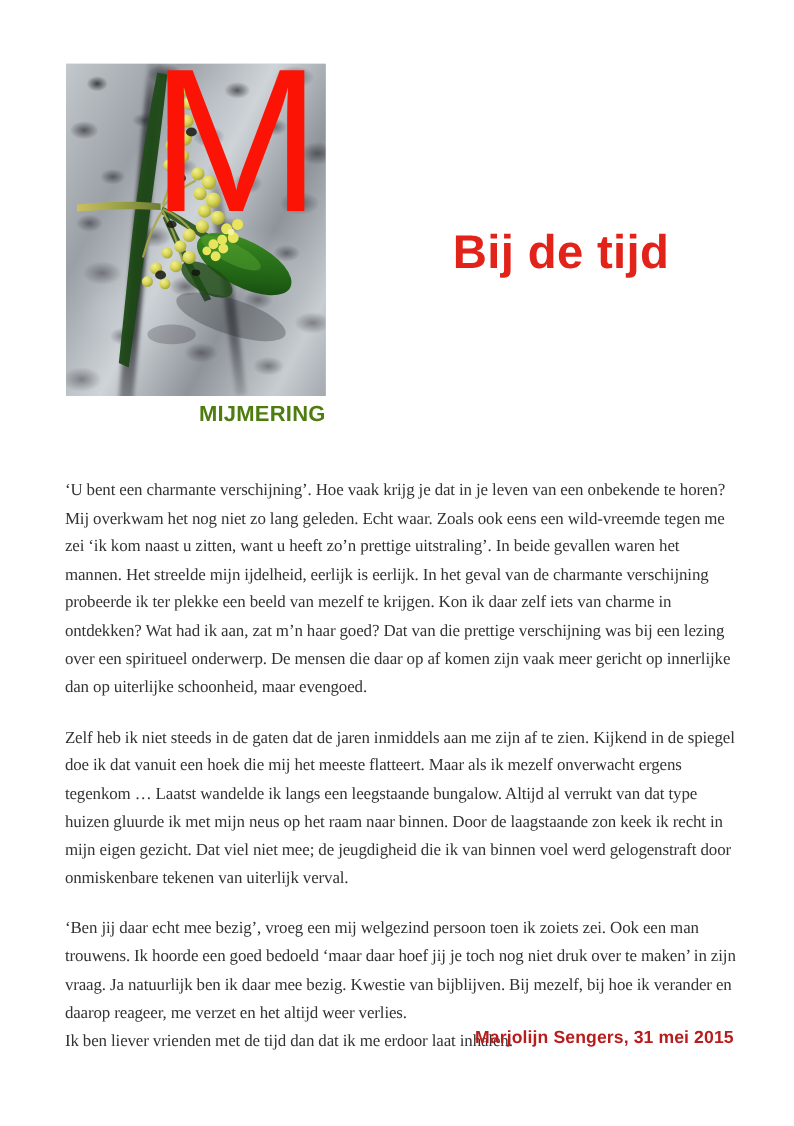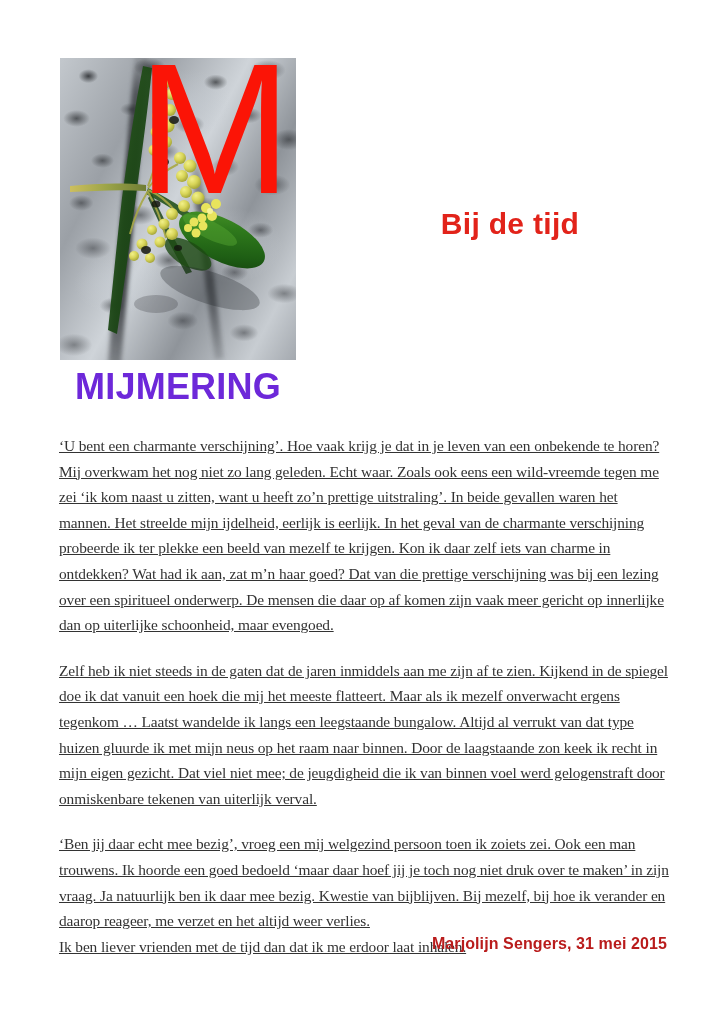--- a/index.html
+++ b/index.html
@@ -116,50 +116,49 @@
     color: #fb1406;
     letter-spacing: -2px;
     user-select: none;
   }
 
   
   .plant { position: absolute; left: 0; top: 0; width: 100%; height: 100%; }
 
   .caption {
     margin-top: 6px;
-    text-align: center;
+    text-align: right;
     font-family: "Liberation Sans", sans-serif;
     font-weight: bold;
-    font-size: 36px;
+    font-size: 20px;
     letter-spacing: .2px;
-    color: #6d28d9;
+    color: #4d7c0f;
     line-height: 1.15;
   }
 
   .doc-title {
     position: absolute;
     left: 340px;
     top: 207px;
     width: 340px;
     text-align: center;
     font-family: "Liberation Sans", sans-serif;
     font-weight: bold;
-    font-size: 30px;
+    font-size: 43px;
     line-height: 1.1;
     color: #e2231a;
     letter-spacing: .3px;
   }
 
   
   .body-copy {
     position: absolute;
     left: 59px;
     top: 433px;
     width: 612px;
-    text-decoration: underline;
   }
   .body-copy p {
     margin: 0 0 20px 0;
     font-family: "Liberation Serif", serif;
     font-size: 15.4px;
     line-height: 25.6px;
     color: #333333;
     text-align: left;
     letter-spacing: -0.12px;
   }

